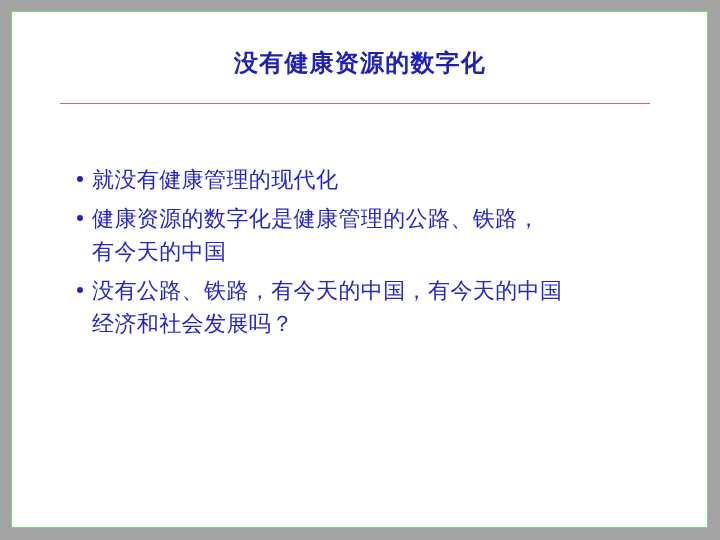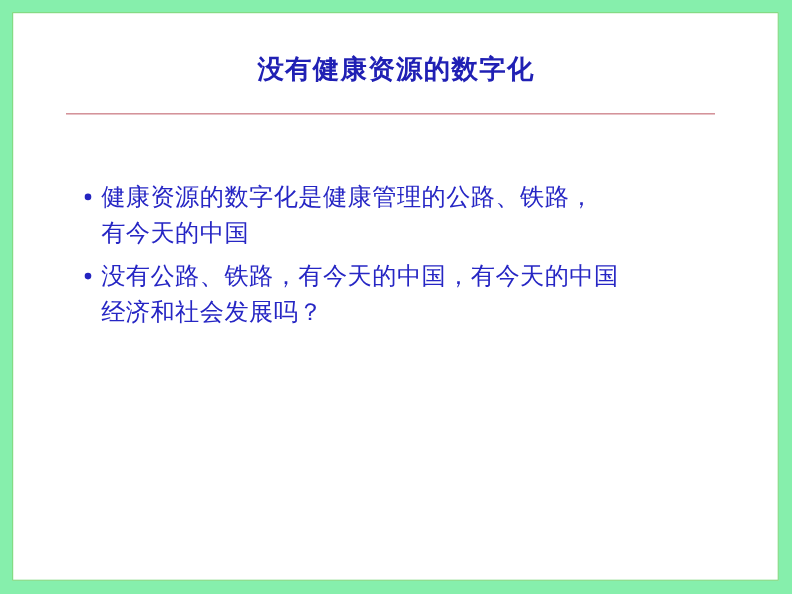--- a/index.html
+++ b/index.html
@@ -12,21 +12,21 @@
     width: 720px;
     height: 540px;
     overflow: hidden;
     font-family: "DejaVu Sans", "Liberation Sans", sans-serif;
   }
 
   .slide {
     position: relative;
     width: 720px;
     height: 540px;
-    background: #86efac;
+    background: #a3a3a3;
     box-sizing: border-box;
   }
 
   
   .slide-frame {
     position: absolute;
     left: 11px;
     top: 11px;
     width: 697px;
     height: 517px;
@@ -113,20 +113,24 @@
   <div class="slide-frame"></div>
 
   <div class="title-block">
     <h1 class="slide-title">没有健康资源的数字化</h1>
   </div>
 
   <div class="title-rule"></div>
 
   <div class="body-block">
 
+    <div class="bullet-row">
+      <span class="bullet-marker"></span>
+      <span class="bullet-text">就没有健康管理的现代化</span>
+    </div>
 
     <div class="bullet-row">
       <span class="bullet-marker"></span>
       <span class="bullet-text">健康资源的数字化是健康管理的公路、铁路，
 有今天的中国</span>
     </div>
 
     <div class="bullet-row">
       <span class="bullet-marker"></span>
       <span class="bullet-text">没有公路、铁路，有今天的中国，有今天的中国

